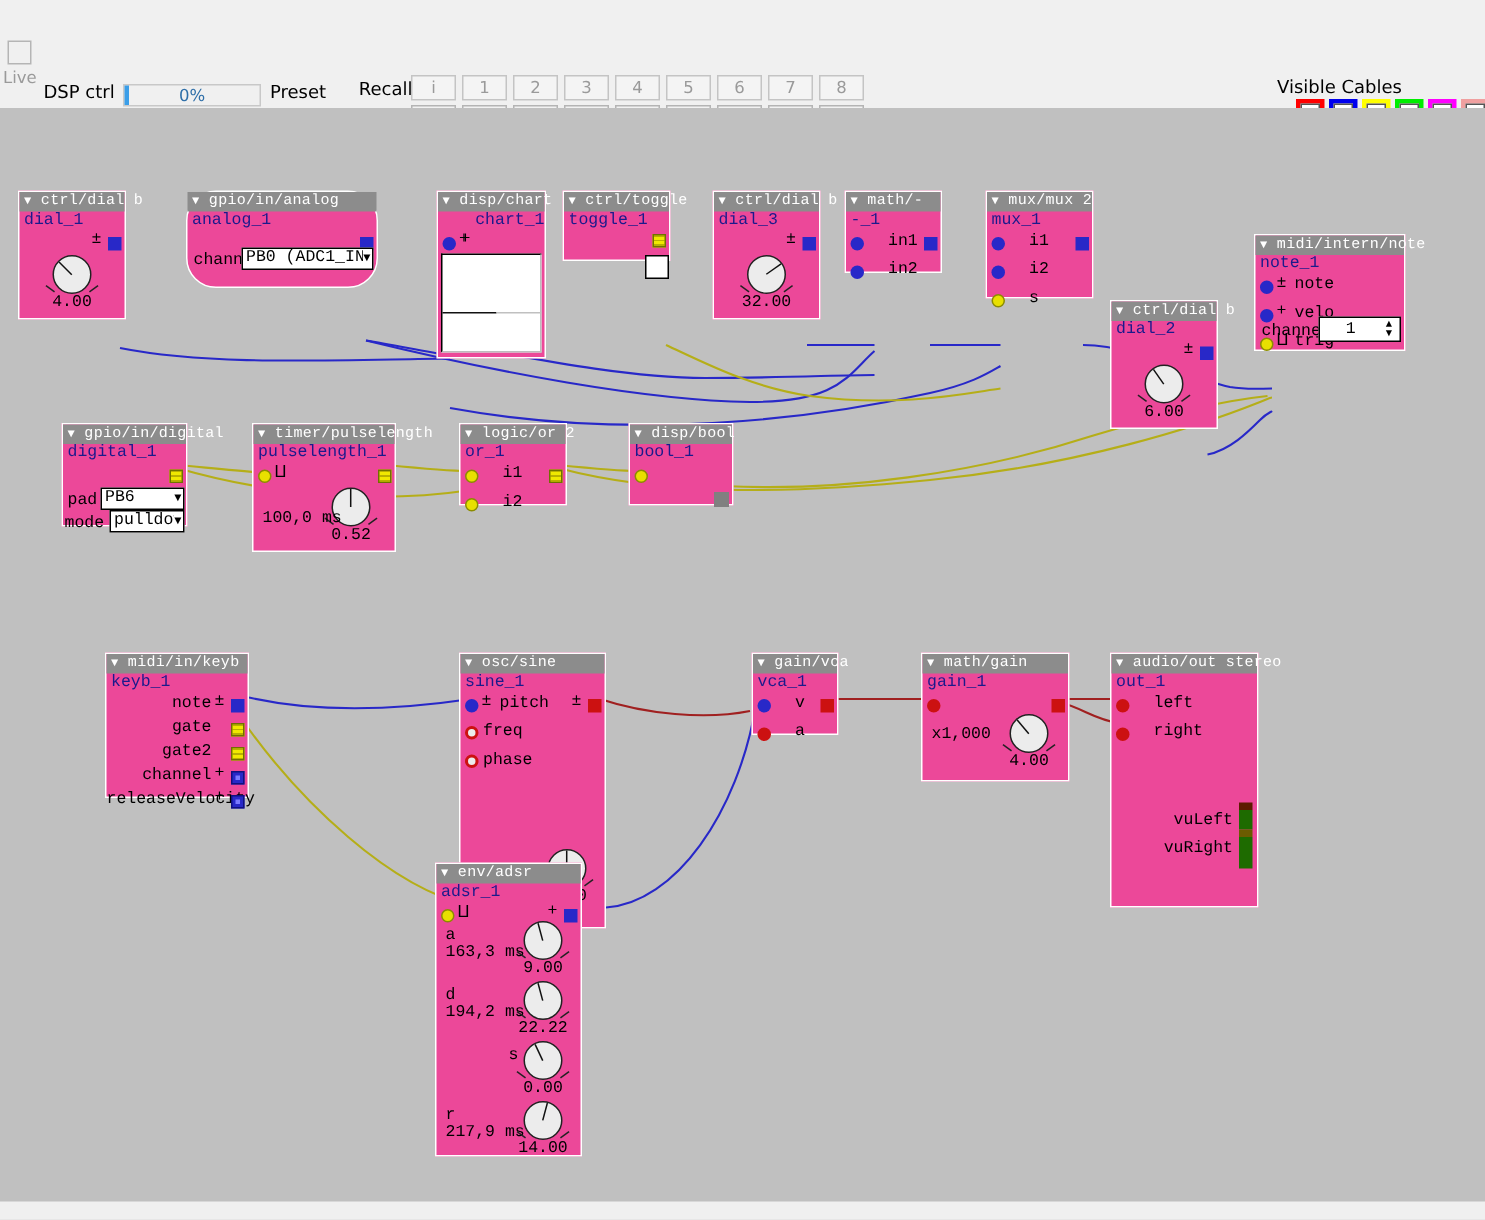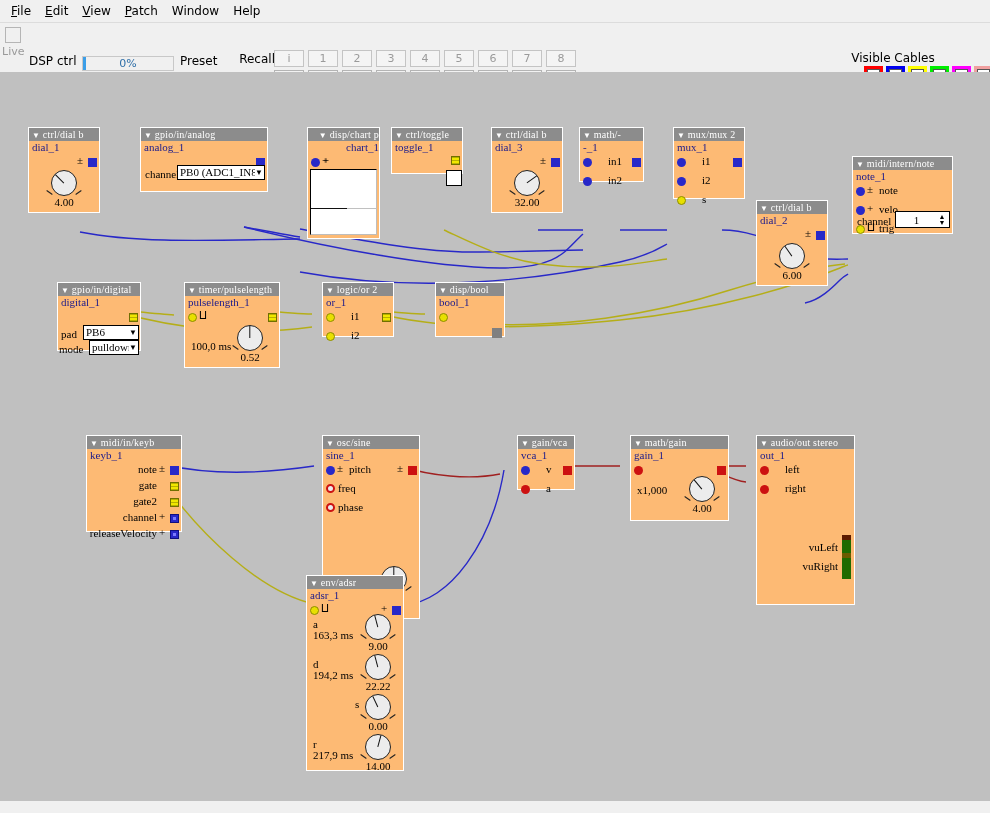--- a/index.html
+++ b/index.html
@@ -85,25 +85,24 @@
   
   #canvas {
     position:absolute; left:0; top:72px; width:990px; height:729px;
     background:#c0c0c0; overflow:hidden;
   }
   #cables { position:absolute; left:0; top:0; width:990px; height:729px; pointer-events:none; }
 
   
   .obj {
     position:absolute;
-    background:#fdba74;
+    background:#ec4899;
     border:1px solid #ffffff;
     font-size:11px; color:#000;
-    font-family:Liberation Serif, serif;
-    margin-left:16px;
+    font-family:Liberation Mono, monospace;
   }
   .obj .title {
     height:13px; background:#8c8c8c; color:#fff;
     font-size:10px; line-height:13px; padding-left:3px; white-space:nowrap;
     letter-spacing:0.2px;
   }
   .obj .title .tri { font-size:8px; }
   .obj .iname {
     font-size:11px; color:#1a1a8c; padding-left:3px; line-height:13px; white-space:nowrap;
   }
@@ -184,29 +183,20 @@
   .boolbox { position:absolute; width:10px; height:10px; background:#808080; }
 
   .vumeter { position:absolute; width:9px; }
   .vuseg { width:100%; }
 </style>
 </head>
 <body>
 
 <div id="app">
 
-<div id="menubar">
-  <div class="mi"><u>F</u>ile</div>
-  <div class="mi"><u>E</u>dit</div>
-  <div class="mi"><u>V</u>iew</div>
-  <div class="mi"><u>P</u>atch</div>
-  <div class="mi">Window</div>
-  <div class="mi">Help</div>
-  <div class="sep"></div>
-</div>
 
 <div id="toolbar">
   <div id="live-box"></div>
   <div id="live-label">Live</div>
   <div id="dsp-label">DSP ctrl</div>
   <div id="dsp-bar">
     <div class="fill"></div>
     <div class="txt">0%</div>
   </div>
   <div id="preset-label">Preset</div>
@@ -294,21 +284,21 @@
             <div class="knob" style="left: 22px; top: 42px;">
               <div class="circ">
                 <div class="needle" style="transform: translate(-50%, -100%) rotate(-45deg);"></div>
               </div>
               <div class="tickL"></div>
               <div class="tickR"></div>
               <div class="kval">4.00</div>
             </div>
           </div>
         </div>
-        <div class="obj" style="left: 124px; top: 55px; width: 128px; height: 65px;">
+        <div class="obj" style="left: 124px; top: 55px; width: 128px; height: 65px; border-radius: 20px;">
           <div class="title"><span class="tri">▼</span> gpio/in/analog</div>
           <div class="iname">analog_1</div>
           <div class="body" style="position: absolute; left: 0px; top: 0px; width: 128px; height: 65px;">
             <div class="port blue-out" style="left: 115px; top: 30px;"></div>
             <div class="fieldlabel" style="left: 4px; top: 40px;">channel</div>
             <div class="combo" style="left: 36px; top: 37px; width: 88px;">
               <div class="cv">PB0 (ADC1_IN8)</div>
               <div class="ca">▼</div>
             </div>
           </div>

